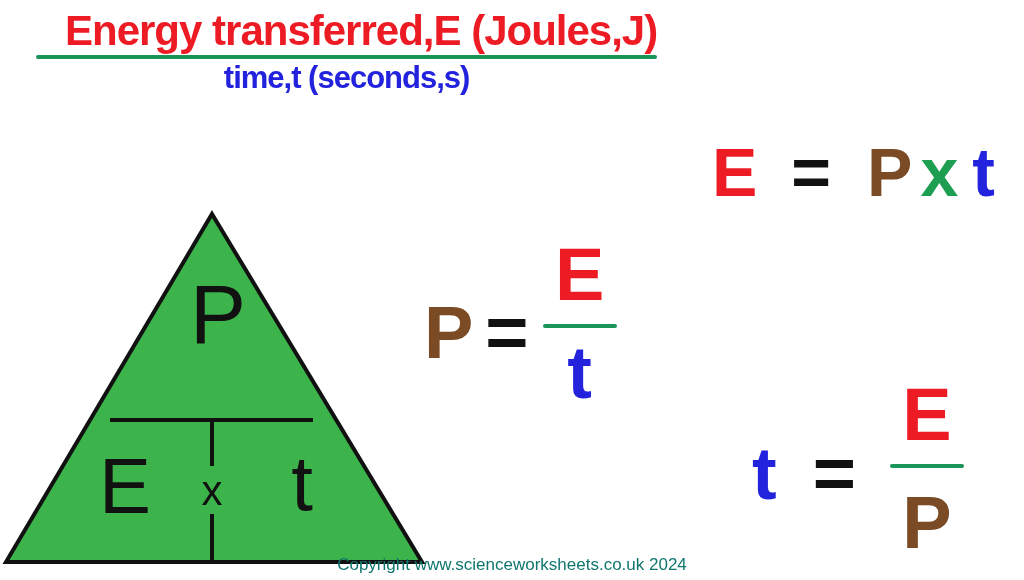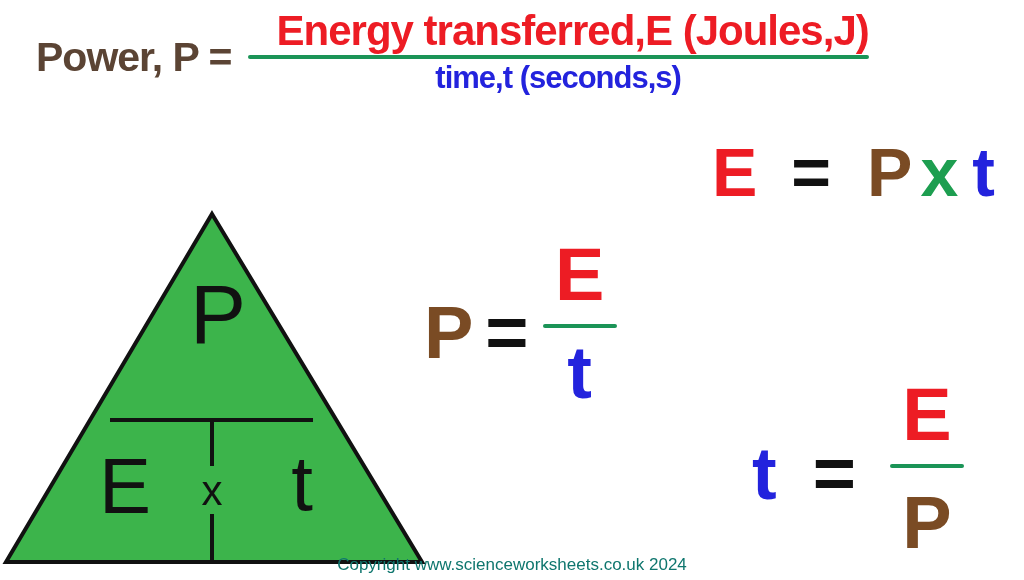--- a/index.html
+++ b/index.html
@@ -49,21 +49,20 @@
   
   .copyright { position:absolute; left:512px; top:555px; transform:translateX(-50%);
                font-size:17px; white-space:nowrap; }
 </style>
 </head>
 <body>
 
 <div class="canvas">
 
   <div class="header-formula">
-    <span class="hf-label" style="color: rgb(91, 68, 52);">Power, P =</span>
     <div class="hf-fraction">
       <span class="hf-num" style="color: rgb(237, 28, 36); margin-left: 29px;">Energy transferred,E (Joules,J)</span>
       <div class="hf-line" style="background-color: rgb(27, 148, 87);"></div>
       <span class="hf-den" style="color: rgb(35, 35, 221);">time,t (seconds,s)</span>
     </div>
   </div>
 
   <svg class="triangle-svg" viewBox="0 0 430 372" aria-hidden="true">
     <polygon points="212,14 422,362 6,362" stroke-width="4" style="fill: rgb(60, 180, 75); stroke: rgb(17, 17, 17);"></polygon>
     <line x1="110" y1="220" x2="313" y2="220" stroke-width="4" style="stroke: rgb(17, 17, 17);"></line>

